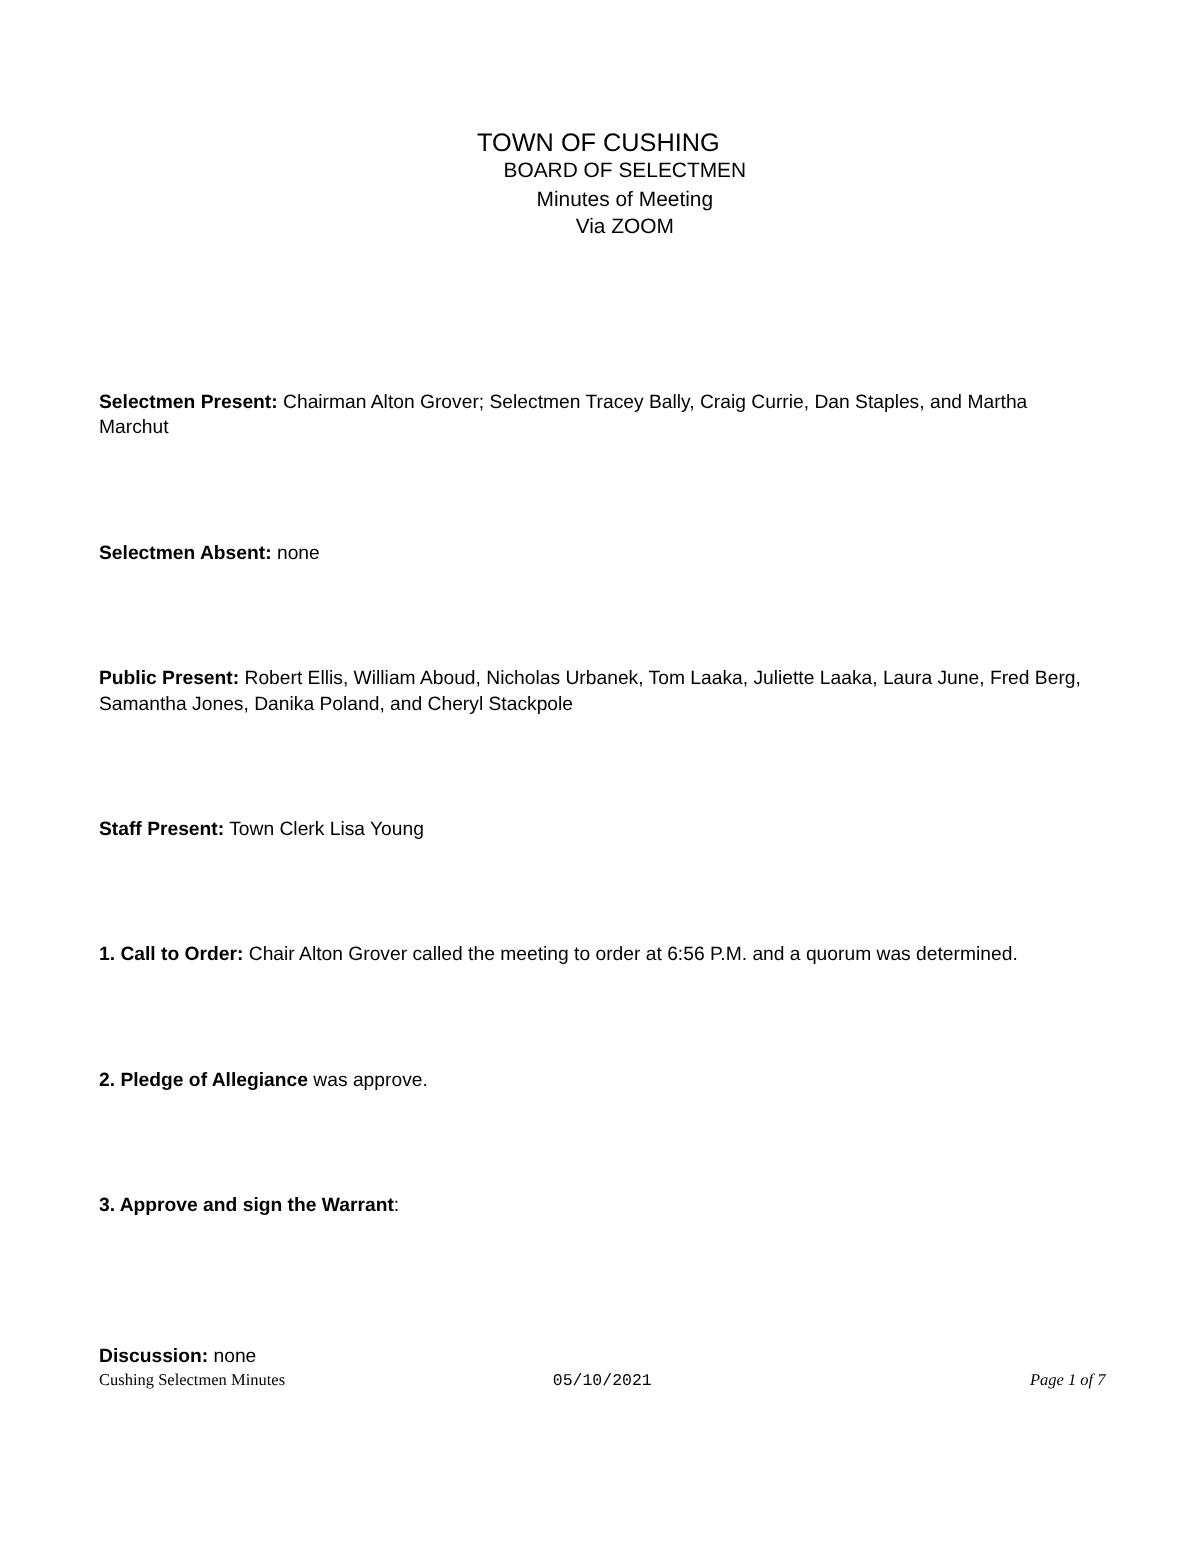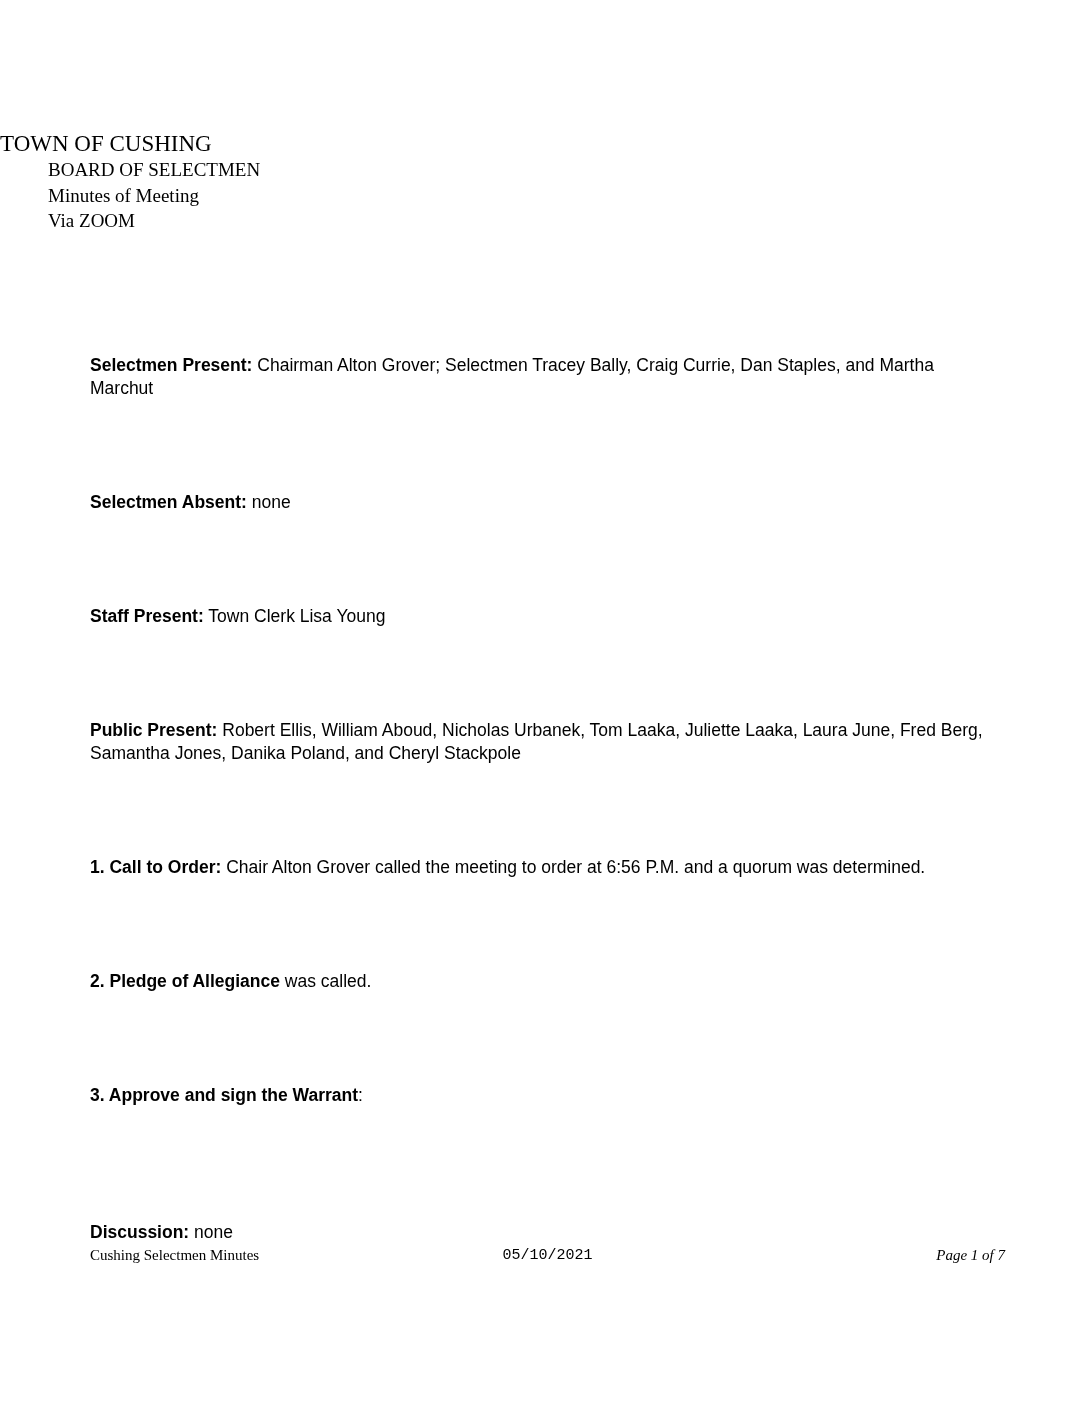--- a/index.html
+++ b/index.html
@@ -8,24 +8,24 @@
     position: relative;
     width: 1088px;
     height: 1408px;
     background: #ffffff;
     color: #000000;
     font-family: "Liberation Sans", sans-serif;
     overflow: hidden;
   }
   .doc-header {
     position: absolute;
-    top: 130px;
+    top: 116px;
     left: 0;
     width: 100%;
-    font-family: Liberation Serif, serif;
+    text-align: center;
   }
   .doc-header .h1 {
     font-size: 23px;
     line-height: 27px;
     font-weight: normal;
   }
   .doc-header .h2 {
     font-size: 19px;
     line-height: 25.5px;
     font-weight: normal;
@@ -68,27 +68,27 @@
     <div class="h2">Minutes of Meeting</div>
     <div class="h2">Via ZOOM</div>
   </div>
 
   <div class="content">
 
     <p class="para"><span class="b u"></span><span class="b">Selectmen Present:</span><span> Chairman Alton Grover; Selectmen Tracey Bally, Craig Currie, Dan Staples, and Martha Marchut</span></p>
 
     <p class="para"><span class="b u"></span><span class="b">Selectmen Absent:</span><span> none</span></p>
 
+    <p class="para"><span class="b u"></span><span class="b">Public Present:</span><span> Robert Ellis, William Aboud, Nicholas Urbanek, Tom Laaka, Juliette Laaka, Laura June, Fred Berg, Samantha Jones, Danika Poland, and Cheryl Stackpole</span></p>
+
     <p class="para"><span class="b u"></span><span class="b">Staff Present:</span><span> Town Clerk Lisa Young</span></p>
-
-    <p class="para"><span class="b u"></span><span class="b">Public Present:</span><span> Robert Ellis, William Aboud, Nicholas Urbanek, Tom Laaka, Juliette Laaka, Laura June, Fred Berg, Samantha Jones, Danika Poland, and Cheryl Stackpole</span></p>
 
     <p class="para"><span class="b u"></span><span class="b">1. Call to Order:</span><span> Chair Alton Grover called the meeting to order at 6:56 P.M. and a quorum was determined.</span></p>
 
-    <p class="para"><span class="b u"></span><span class="b">2. Pledge of Allegiance</span><span> was called.</span></p>
+    <p class="para"><span class="b u"></span><span class="b">2. Pledge of Allegiance</span><span> was approve.</span></p>
 
     <p class="para"><span class="b u"></span><span class="b">3. Approve and sign the Warrant</span><span>:</span></p>
 
 
     <p class="para"><span class="b u"></span><span class="b">Discussion:</span><span> none</span></p>
 
     
 
     
 

